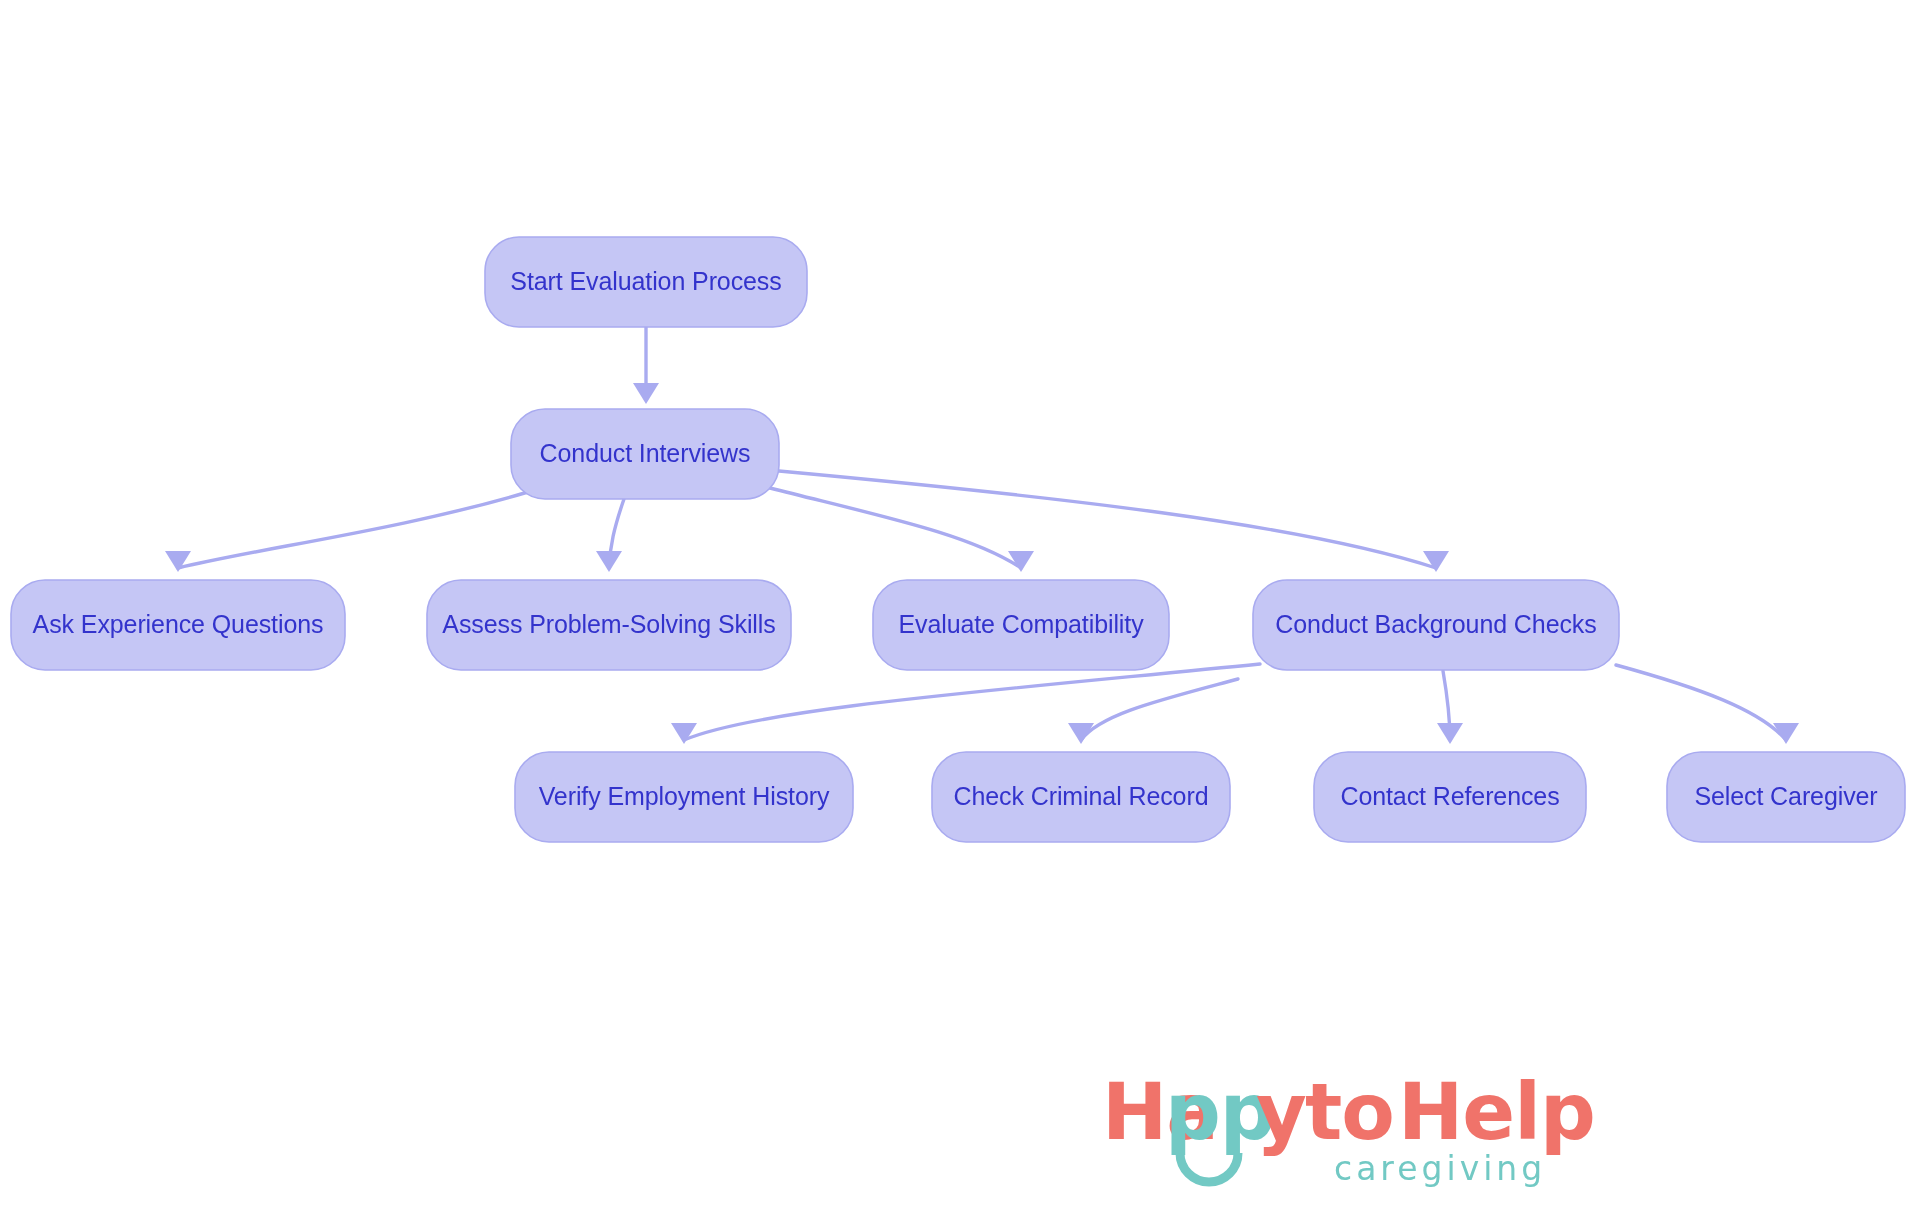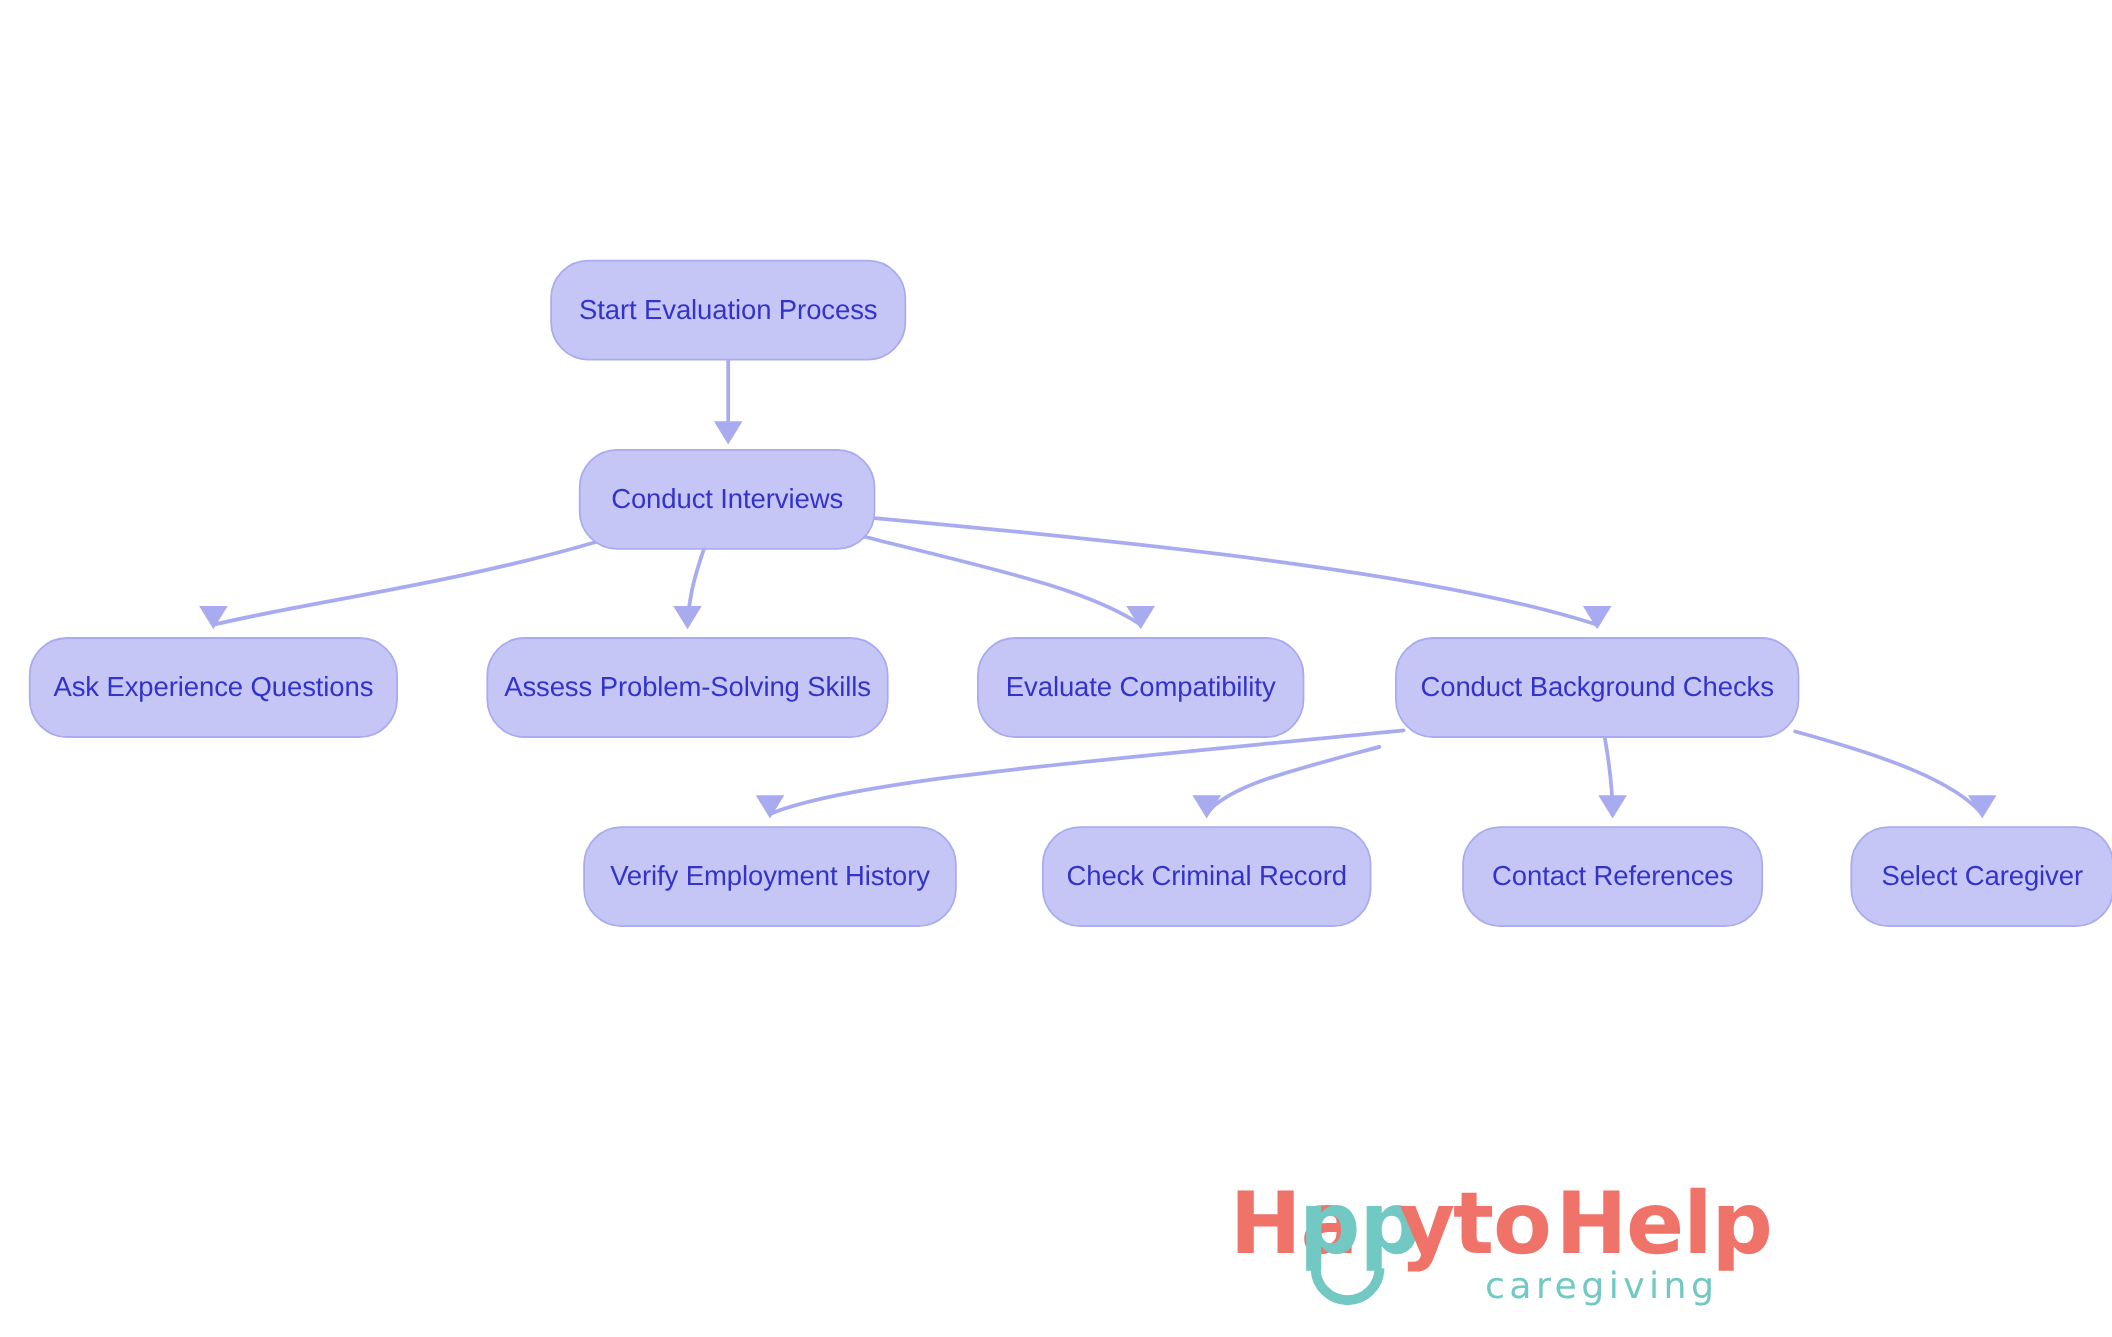--- a/index.html
+++ b/index.html
@@ -10,21 +10,21 @@
   }
   body {
     width: 1920px;
     height: 1215px;
     overflow: hidden;
     font-family: "Liberation Sans", "DejaVu Sans", sans-serif;
     position: relative;
   }
   #canvas {
     position: absolute;
-    left: 16px; top: 0;
+    left: 0; top: 0;
     width: 1656px;
     height: 1215px;
   }
   .flow-svg {
     position: absolute;
     left: 0; top: 0;
     width: 1920px;
     height: 1215px;
     display: block;
   }

